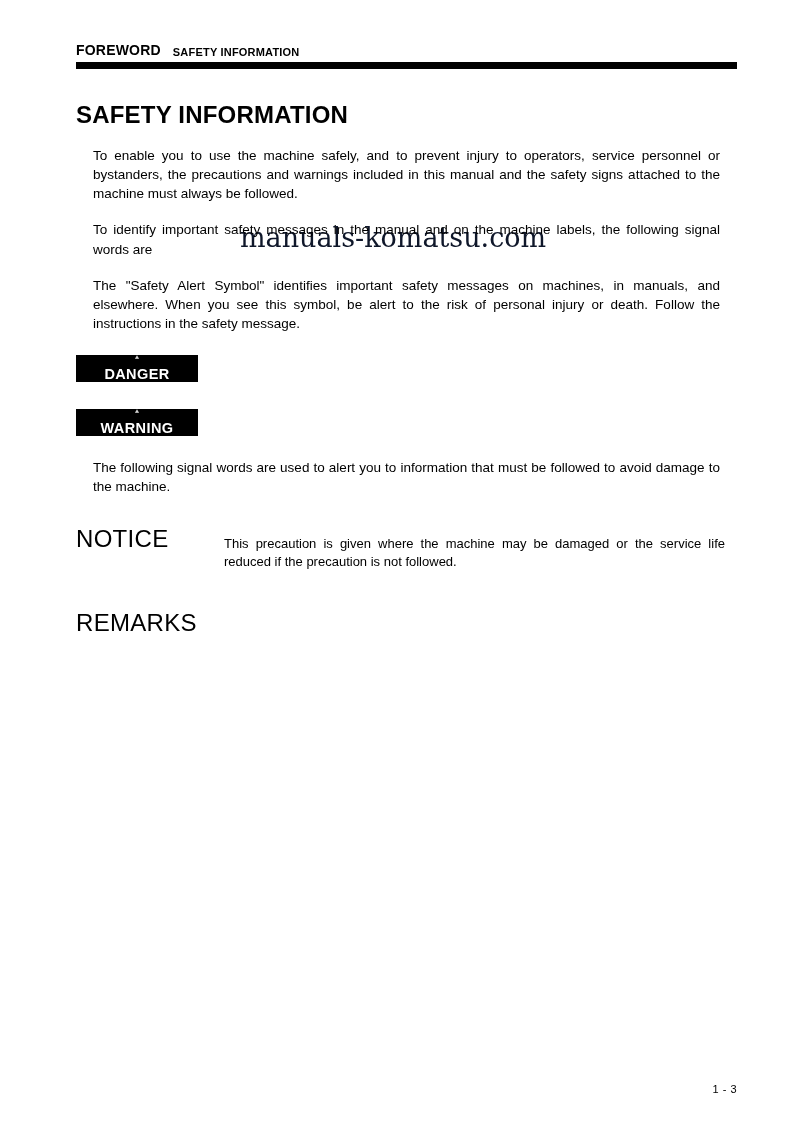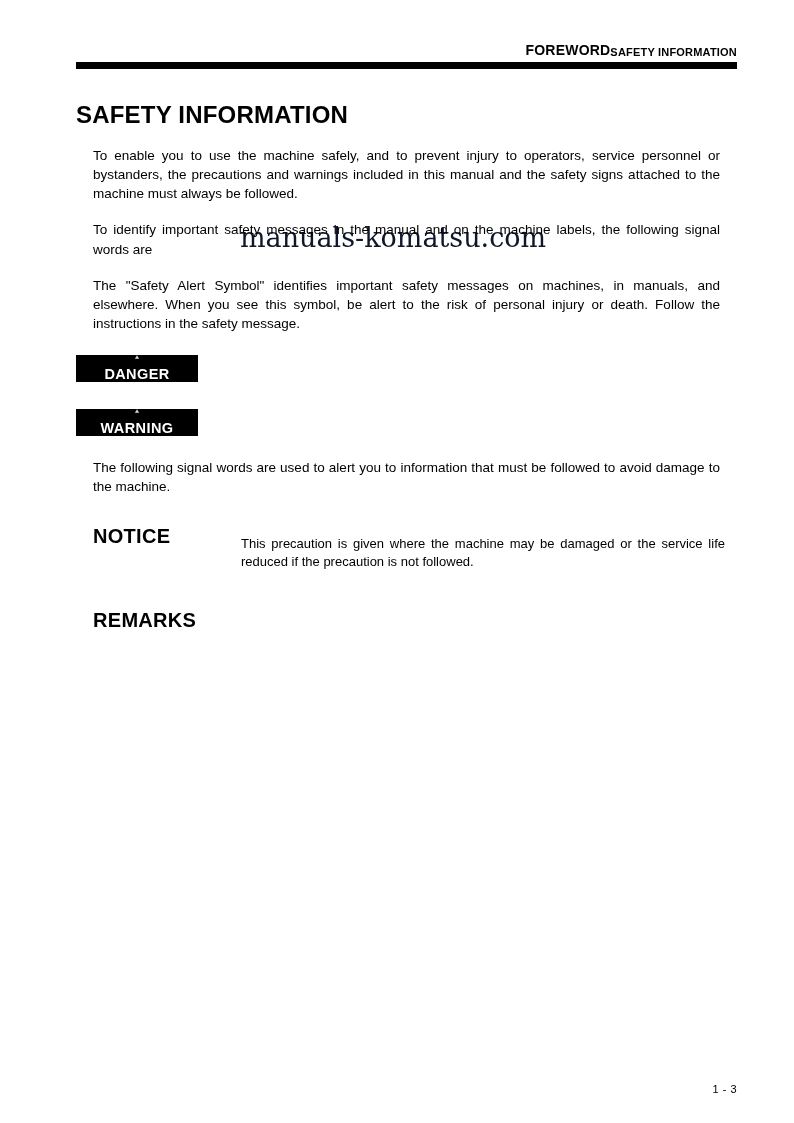--- a/index.html
+++ b/index.html
@@ -15,23 +15,24 @@
     overflow: hidden;
   }
   .content {
     position: absolute;
     left: 76px;
     right: 57px;
     top: 0;
   }
   .header-row {
     display: flex;
-    justify-content: flex-end;
+    justify-content: flex-start;
     align-items: flex-end;
     padding-top: 42px;
+    gap: 12px;
   }
   .header-left { font-size: 14px; font-weight: bold; letter-spacing: 0.2px; }
   .header-right { font-size: 11px; font-weight: bold; letter-spacing: 0.2px; }
   .rule {
     height: 7px;
     background: #000;
     margin-top: 4px;
   }
   .doc-title {
     font-size: 24px;
@@ -88,25 +89,24 @@
     text-align: justify;
   }
   .notice-row {
     display: flex;
     align-items: flex-start;
     margin-bottom: 24px;
   }
   .notice-label {
     width: 136px;
     flex-shrink: 0;
-    font-size: 20px;
-    font-weight: bold;
+    font-size: 24px;
+    font-weight: normal;
     letter-spacing: 0.3px;
     margin-top: 2px;
-    margin-left: 17px;
   }
   .notice-text {
     flex: 1;
     margin: 12px;
     font-size: 13px;
     line-height: 1.42;
     text-align: justify;
   }
   .page-number {
     position: absolute;

